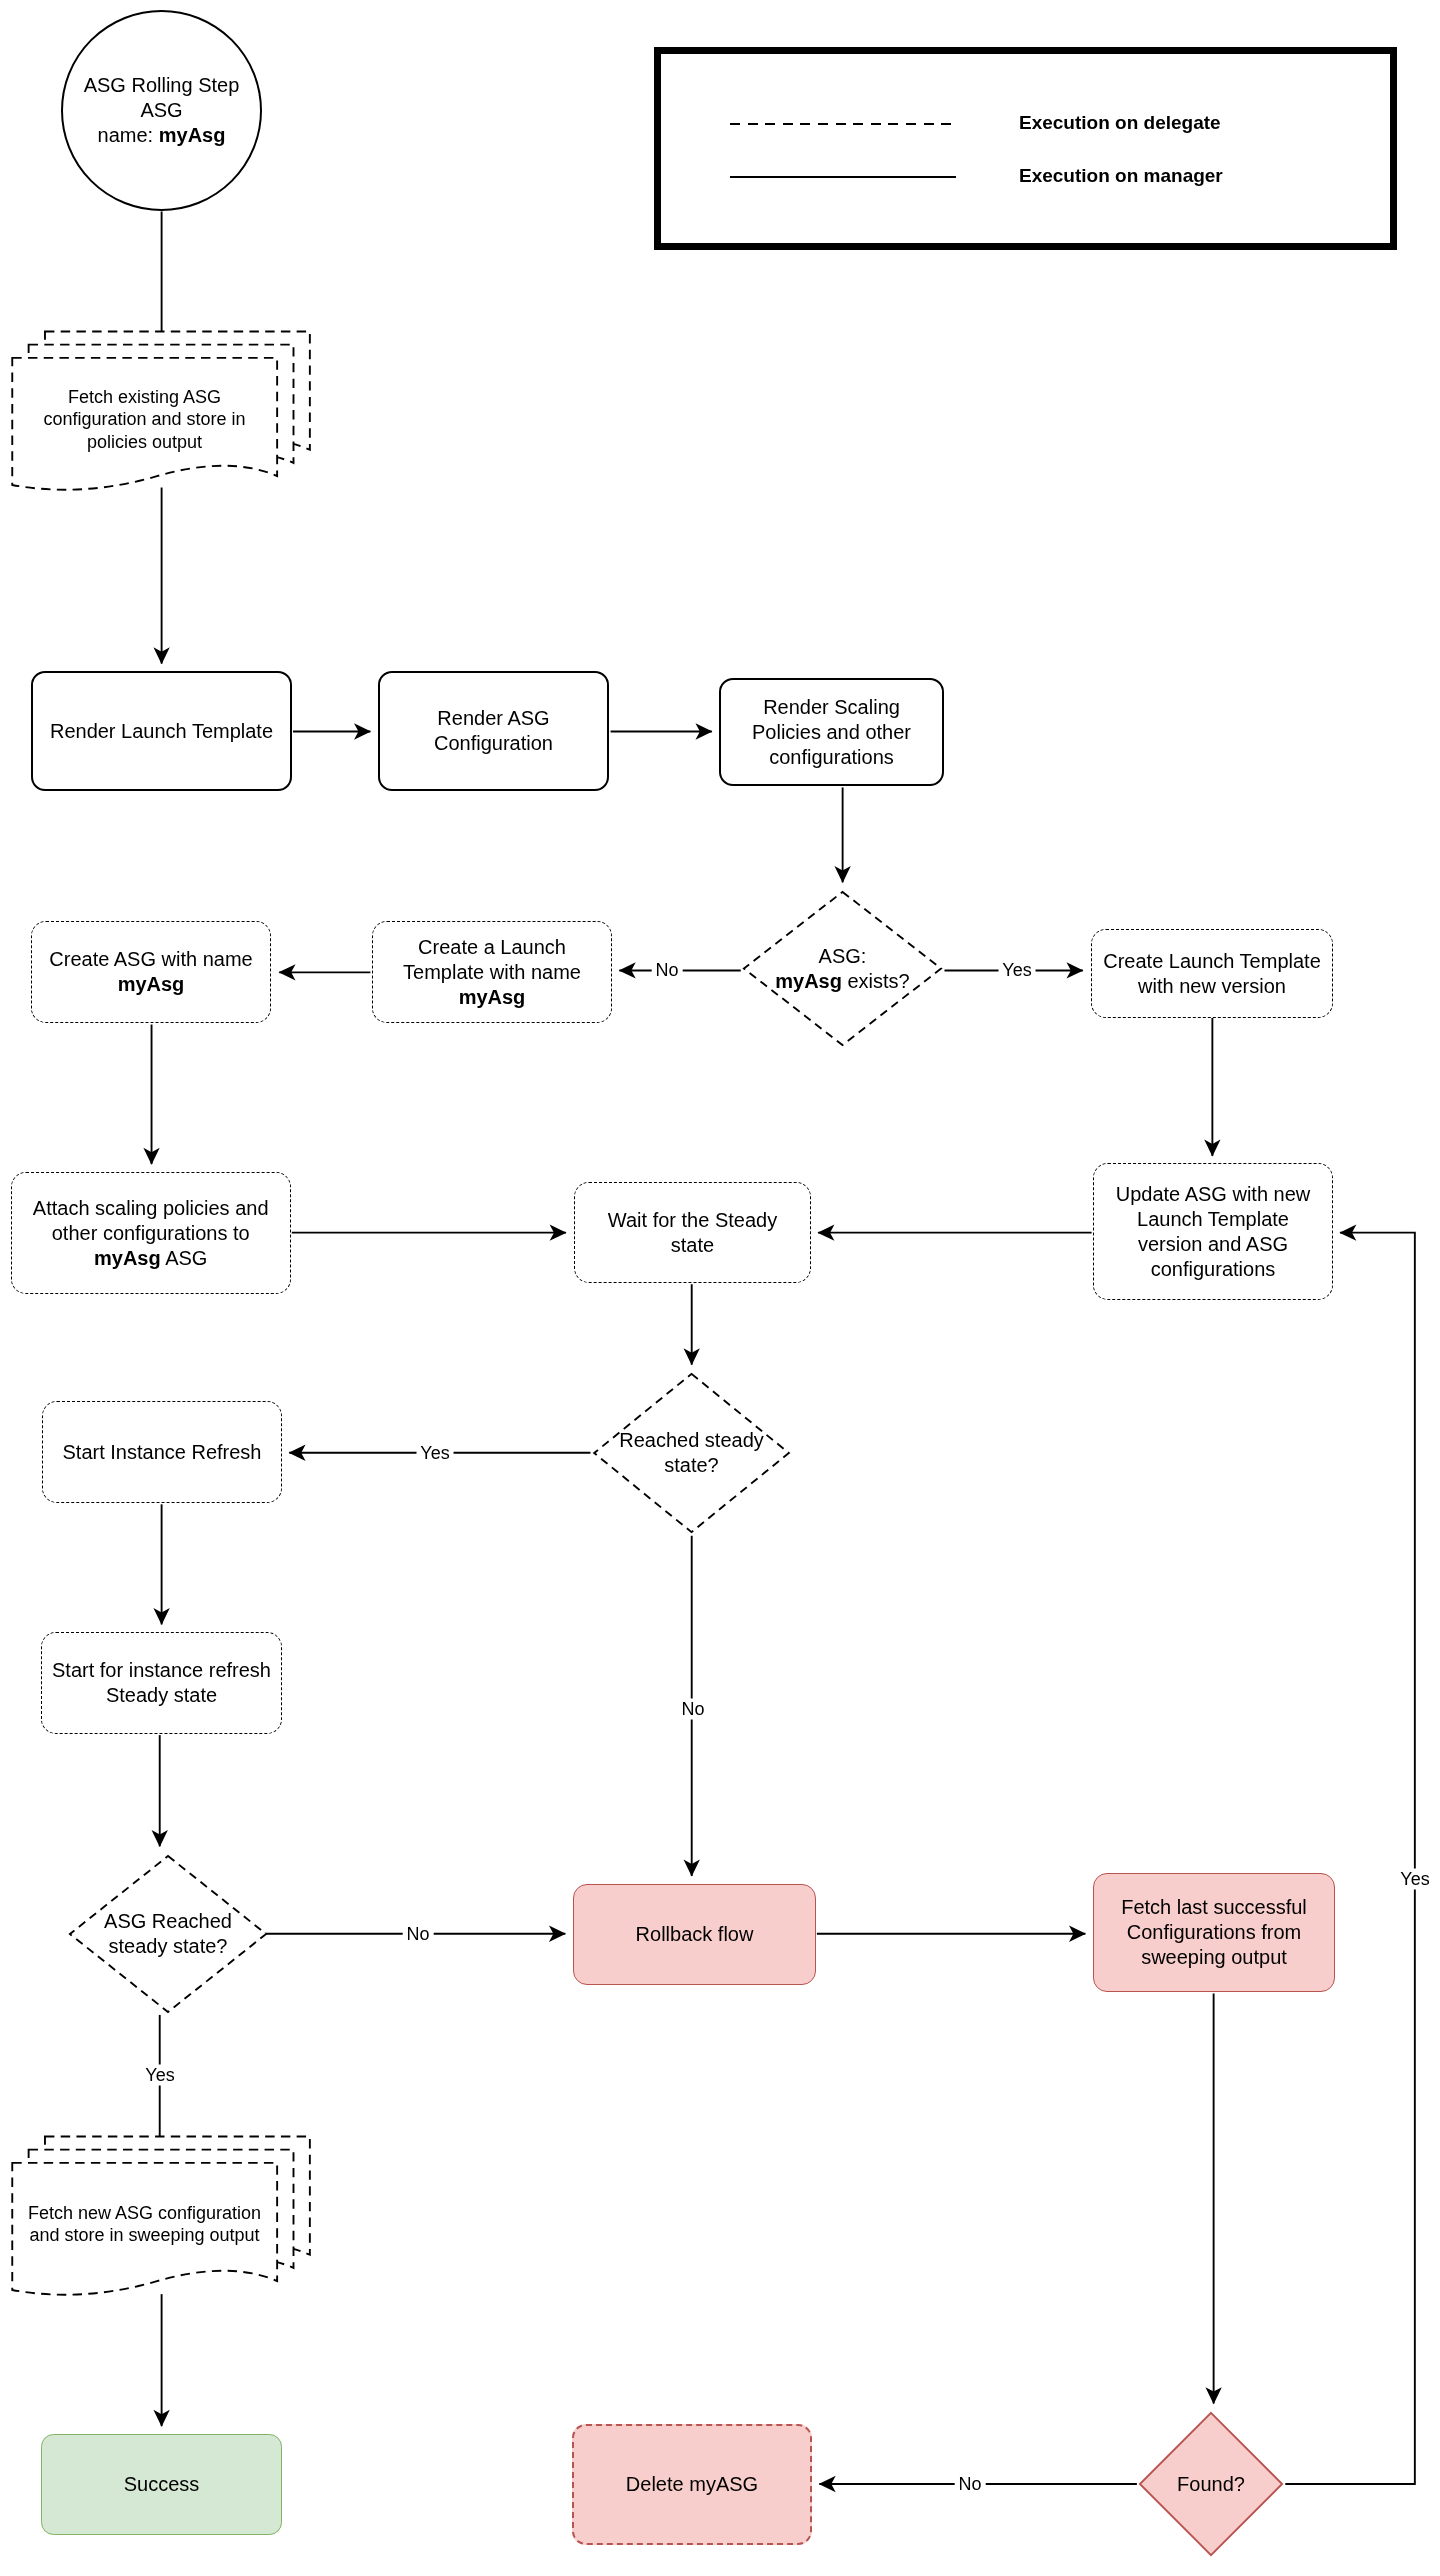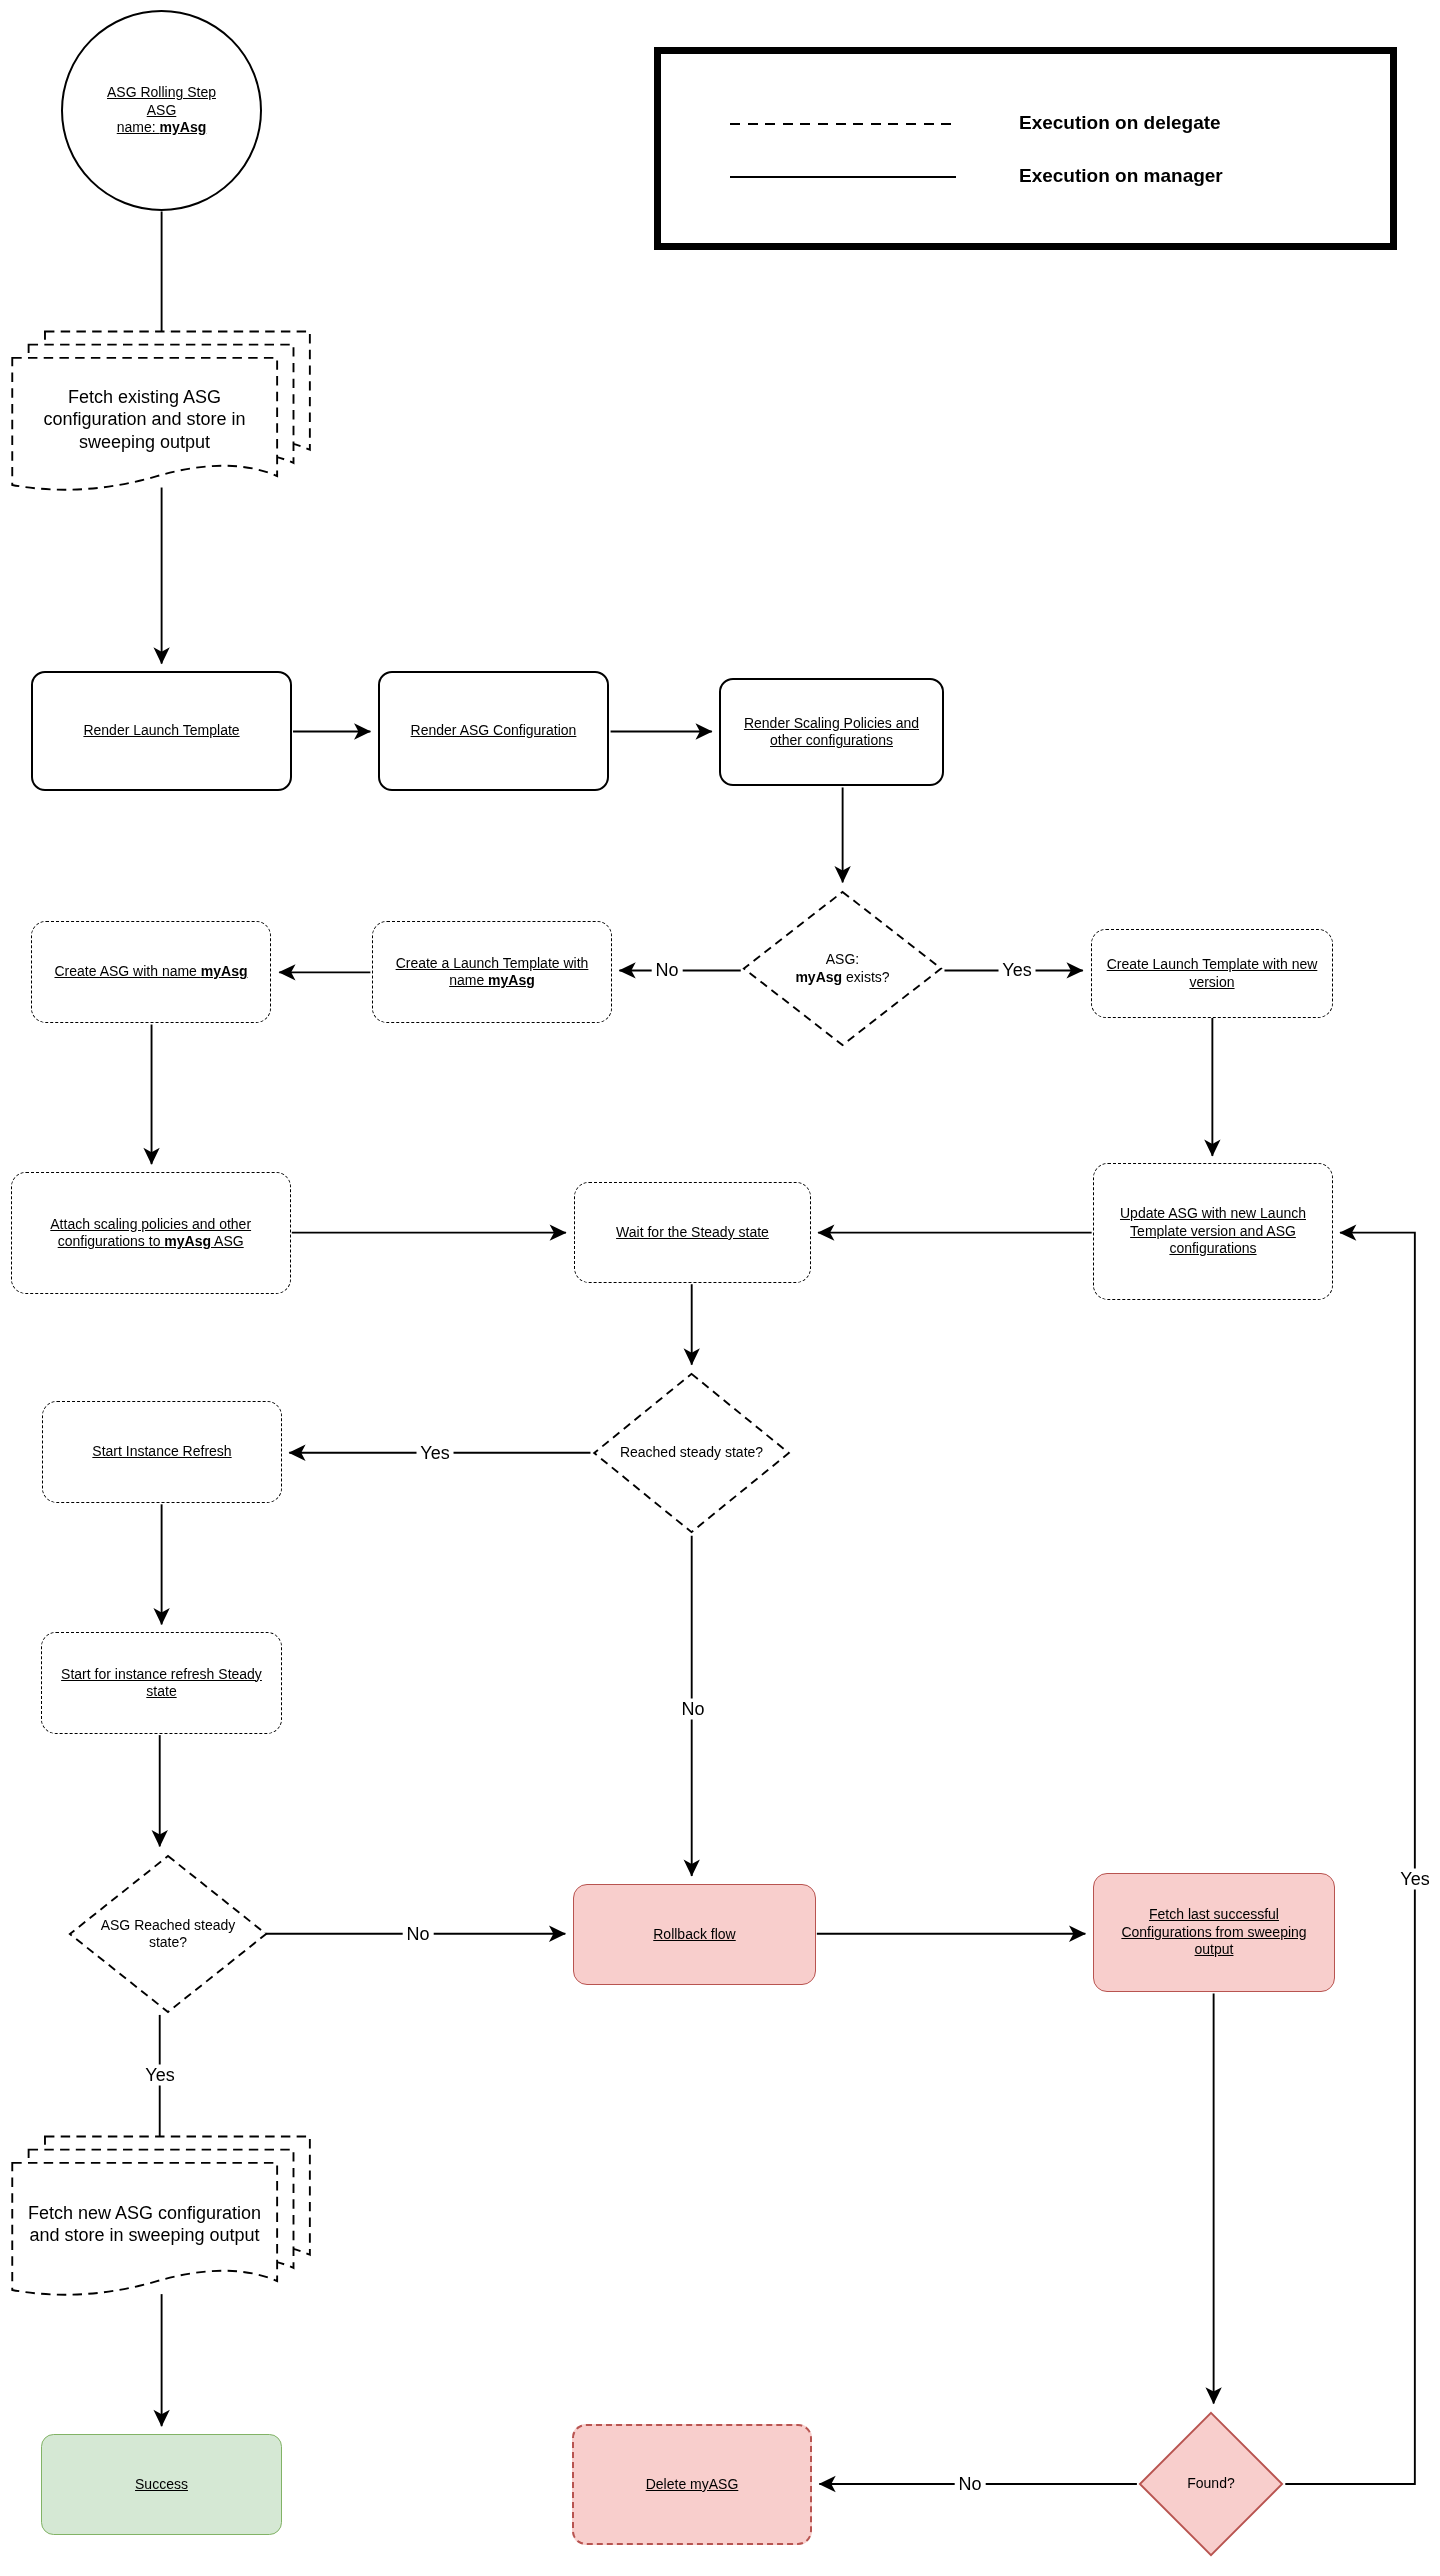--- a/index.html
+++ b/index.html
@@ -1,19 +1,19 @@
 <!DOCTYPE html>
 <html style="font-size:10px"><head>
 <meta charset="utf-8">
 <style>
   html,body{margin:0;padding:0;background:#ffffff;}
   #canvas{position:relative;width:1440px;height:2576px;background:#ffffff;overflow:hidden;
           font-family:"Liberation Sans","DejaVu Sans",sans-serif;color:#000;}
   .node{position:absolute;box-sizing:border-box;display:flex;align-items:center;justify-content:center;
-        text-align:center;font-size:14px;line-height:1.25;background:#fff;padding:3.8px 8.8px;text-decoration:underline;}
+        text-align:center;font-size:20px;line-height:1.25;background:#fff;padding:3.8px 8.8px;}
   .solid-box{border:2.5px solid #000;border-radius:14px;}
   .dashed-box{border:1.9px dashed #000;border-radius:15px;}
   .pink-solid{background:#f8cecc;border:1.9px solid #b85450;border-radius:14px;}
   .pink-dashed{background:#f8cecc;border:2.5px dashed #b85450;border-radius:14px;}
   .green-solid{background:#d5e8d4;border:1.9px solid #82b366;border-radius:12.6px;}
   .circle{border:2.5px solid #000;border-radius:50%;}
   .diamond{background:transparent;border:none;padding:0;}
   .diamond .dtext{position:absolute;inset:0;display:flex;flex-direction:column;align-items:center;justify-content:center;text-align:center;}
   .diamond svg{position:absolute;inset:0;}
   .docstack{position:absolute;background:transparent;border:none;padding:0;}
@@ -86,21 +86,21 @@
   </div>
 
   <div class="docstack" style="left:10.7px;top:330px;width:302px;height:169px;">
     <svg width="302" height="169" viewBox="0 0 480 268">
       <g fill="#fff" stroke="#000" stroke-width="3" stroke-dasharray="15,10">
         <path transform="translate(52,0)" d="M2,2 L423,2 L423,190 C370,166 300,170 232,190 C158,212 76,218 2,204 Z"></path>
         <path transform="translate(26,21)" d="M2,2 L423,2 L423,190 C370,166 300,170 232,190 C158,212 76,218 2,204 Z"></path>
         <path transform="translate(0,42)" d="M2,2 L423,2 L423,190 C370,166 300,170 232,190 C158,212 76,218 2,204 Z"></path>
       </g>
     </svg>
-    <div class="doctext" style="left:6.3px;top:26.4px;width:255px;height:126px;">Fetch existing ASG configuration and store in sweeping output</div>
+    <div class="doctext" style="left:6.3px;top:26.4px;width:255px;height:126px;">Fetch existing ASG configuration and store in policies output</div>
   </div>
 
   <div class="node solid-box" style="left:31px;top:671px;width:261px;height:120px;">Render Launch Template</div>
   <div class="node solid-box" style="left:378px;top:671px;width:231px;height:120px;">Render ASG Configuration</div>
   <div class="node solid-box" style="left:719px;top:678px;width:225px;height:108px;">Render Scaling Policies and other configurations</div>
 
   <div class="node diamond" style="left:742px;top:890px;width:201px;height:157px;">
     <svg width="201" height="157" viewBox="0 0 320 250">
       <polygon points="160,3 317,125 160,247 3,125" fill="#fff" stroke="#000" stroke-width="3" stroke-dasharray="13,9"></polygon>
     </svg>

